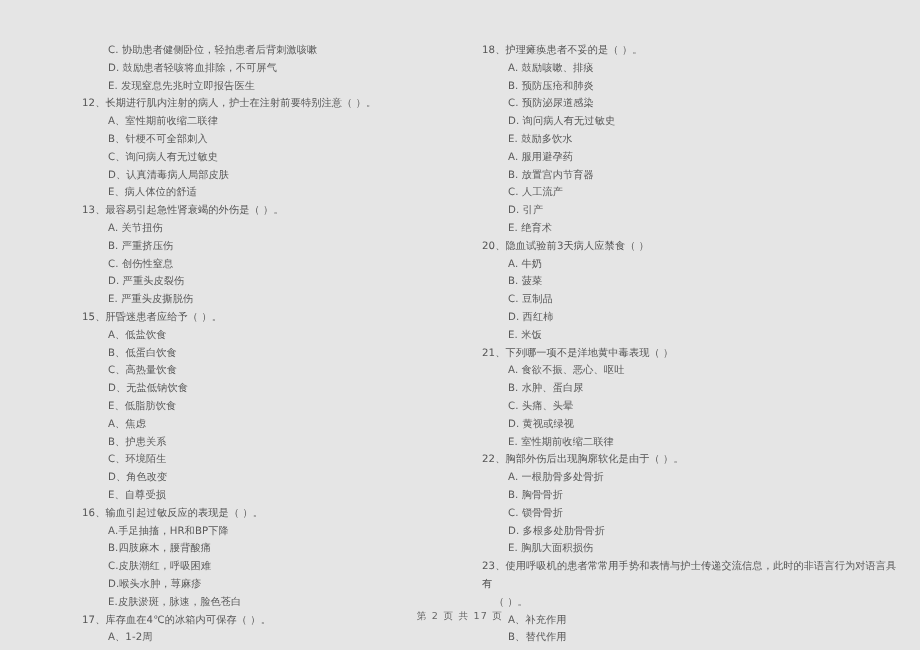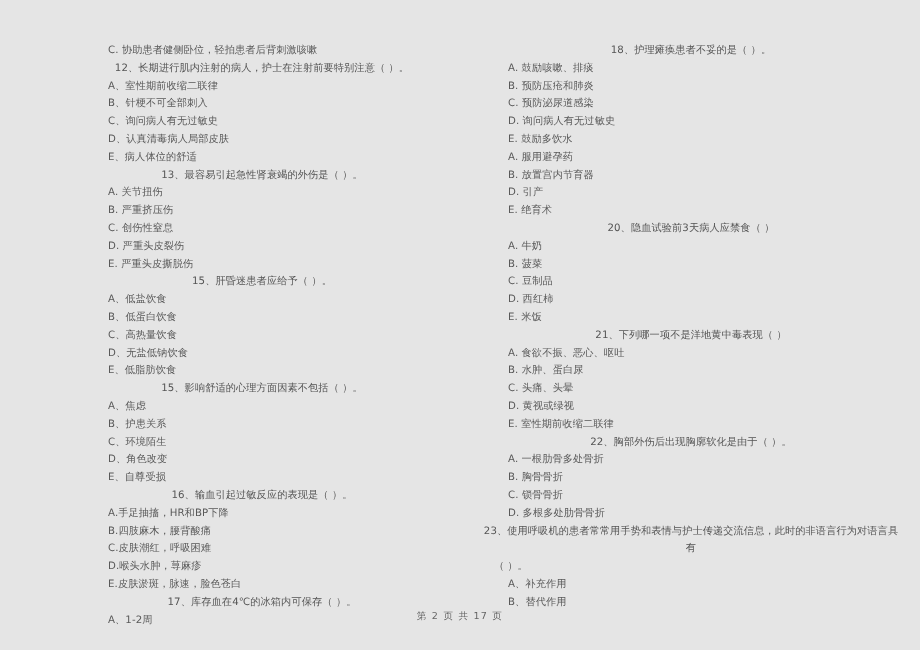--- a/index.html
+++ b/index.html
@@ -39,21 +39,20 @@
     margin: 0 0 0 0;
   }
   .q-text {
     font-size: 10.2px;
     line-height: 17.8px;
     color: #4a4a4a;
     text-indent: 0;
     padding-left: 0px;
     white-space: normal;
     letter-spacing: 0.1px;
-    text-align: center;
   }
   .q-cont {
     font-size: 10.2px;
     line-height: 17.8px;
     color: #4a4a4a;
     padding-left: 12px;
   }
   .opt {
     font-size: 10.2px;
     line-height: 17.8px;
@@ -82,20 +81,22 @@
 <body>
 
 <div id="page">
 
   <div class="columns">
 
     <div class="col col-left">
 
       <div class="q">
         <div class="opt">C. 协助患者健侧卧位，轻拍患者后背刺激咳嗽</div>
+        <div class="opt">D. 鼓励患者轻咳将血排除，不可屏气</div>
+        <div class="opt">E. 发现窒息先兆时立即报告医生</div>
       </div>
 
       <div class="q">
         <div class="q-text">12、长期进行肌内注射的病人，护士在注射前要特别注意（      ）。</div>
         <div class="opt">A、室性期前收缩二联律</div>
         <div class="opt">B、针梗不可全部刺入</div>
         <div class="opt">C、询问病人有无过敏史</div>
         <div class="opt">D、认真清毒病人局部皮肤</div>
         <div class="opt">E、病人体位的舒适</div>
       </div>
@@ -112,21 +113,20 @@
       <div class="q">
         <div class="q-text">15、肝昏迷患者应给予（      ）。</div>
         <div class="opt">A、低盐饮食</div>
         <div class="opt">B、低蛋白饮食</div>
         <div class="opt">C、高热量饮食</div>
         <div class="opt">D、无盐低钠饮食</div>
         <div class="opt">E、低脂肪饮食</div>
       </div>
 
       <div class="q">
-        <div class="q-text">15、影响舒适的心理方面因素不包括（      ）。</div>
         <div class="opt">A、焦虑</div>
         <div class="opt">B、护患关系</div>
         <div class="opt">C、环境陌生</div>
         <div class="opt">D、角色改变</div>
         <div class="opt">E、自尊受损</div>
       </div>
 
       <div class="q">
         <div class="q-text">16、输血引起过敏反应的表现是（      ）。</div>
         <div class="opt">A.手足抽搐，HR和BP下降</div>
@@ -151,20 +151,21 @@
         <div class="opt">A. 鼓励咳嗽、排痰</div>
         <div class="opt">B. 预防压疮和肺炎</div>
         <div class="opt">C. 预防泌尿道感染</div>
         <div class="opt">D. 询问病人有无过敏史</div>
         <div class="opt">E. 鼓励多饮水</div>
       </div>
 
       <div class="q">
         <div class="opt">A. 服用避孕药</div>
         <div class="opt">B. 放置宫内节育器</div>
+        <div class="opt">C. 人工流产</div>
         <div class="opt">D. 引产</div>
         <div class="opt">E. 绝育术</div>
       </div>
 
       <div class="q">
         <div class="q-text">20、隐血试验前3天病人应禁食（      ）</div>
         <div class="opt">A. 牛奶</div>
         <div class="opt">B. 菠菜</div>
         <div class="opt">C. 豆制品</div>
         <div class="opt">D. 西红柿</div>
@@ -179,20 +180,21 @@
         <div class="opt">D. 黄视或绿视</div>
         <div class="opt">E. 室性期前收缩二联律</div>
       </div>
 
       <div class="q">
         <div class="q-text">22、胸部外伤后出现胸廓软化是由于（      ）。</div>
         <div class="opt">A. 一根肋骨多处骨折</div>
         <div class="opt">B. 胸骨骨折</div>
         <div class="opt">C. 锁骨骨折</div>
         <div class="opt">D. 多根多处肋骨骨折</div>
+        <div class="opt">E. 胸肌大面积损伤</div>
       </div>
 
       <div class="q">
         <div class="q-text">23、使用呼吸机的患者常常用手势和表情与护士传递交流信息，此时的非语言行为对语言具有</div>
         <div class="q-cont">（      ）。</div>
         <div class="opt">A、补充作用</div>
         <div class="opt">B、替代作用</div>
 
       </div>
 

